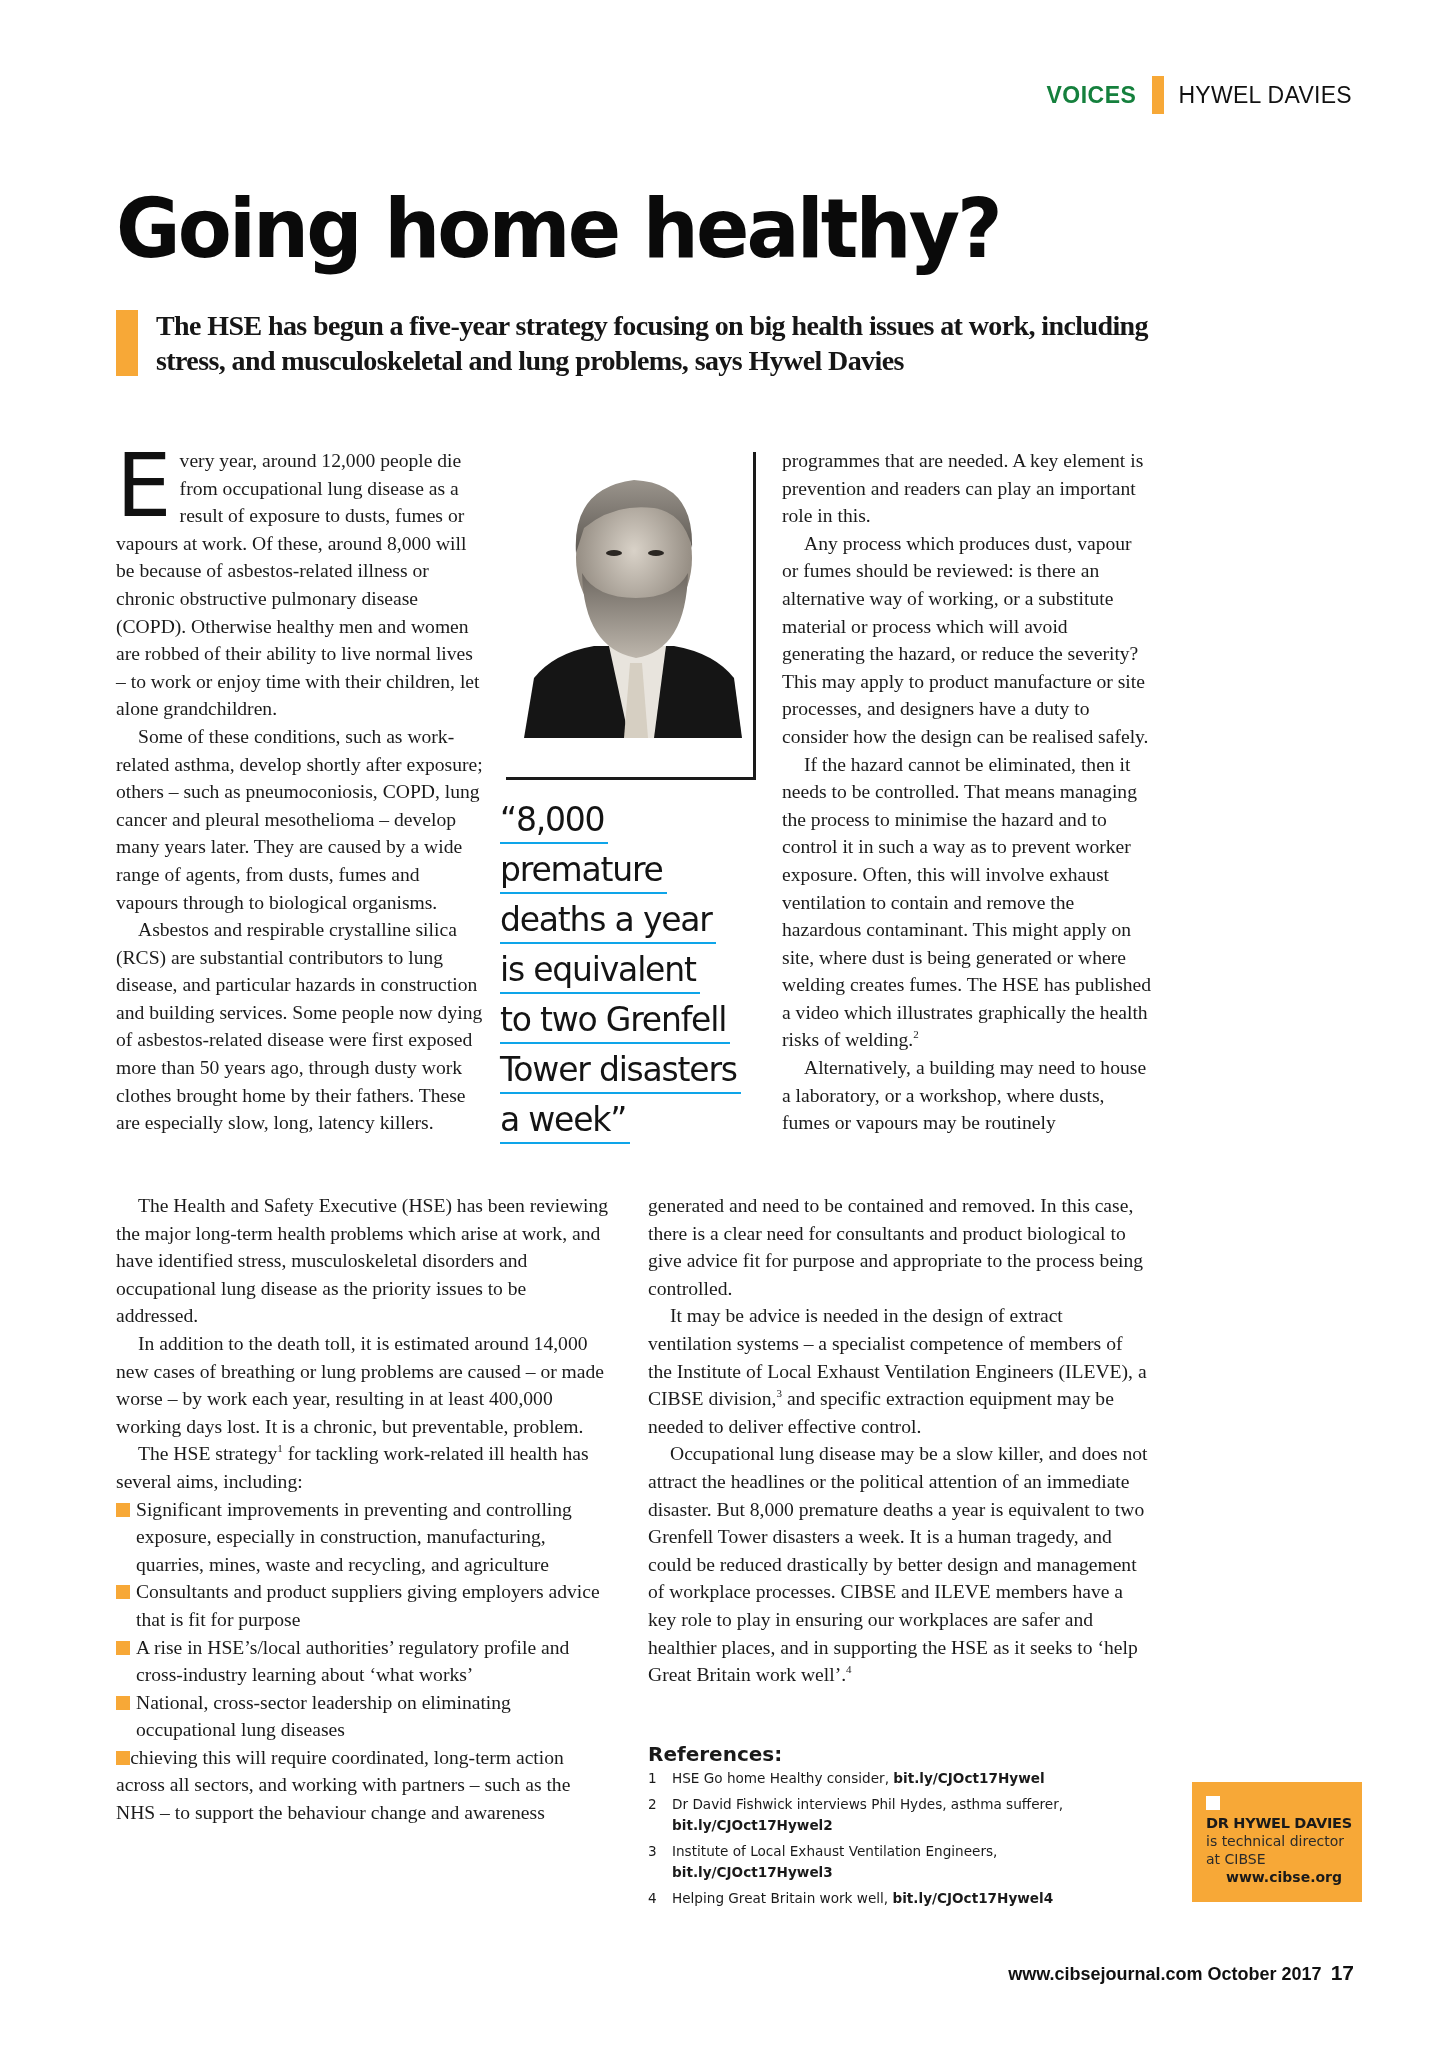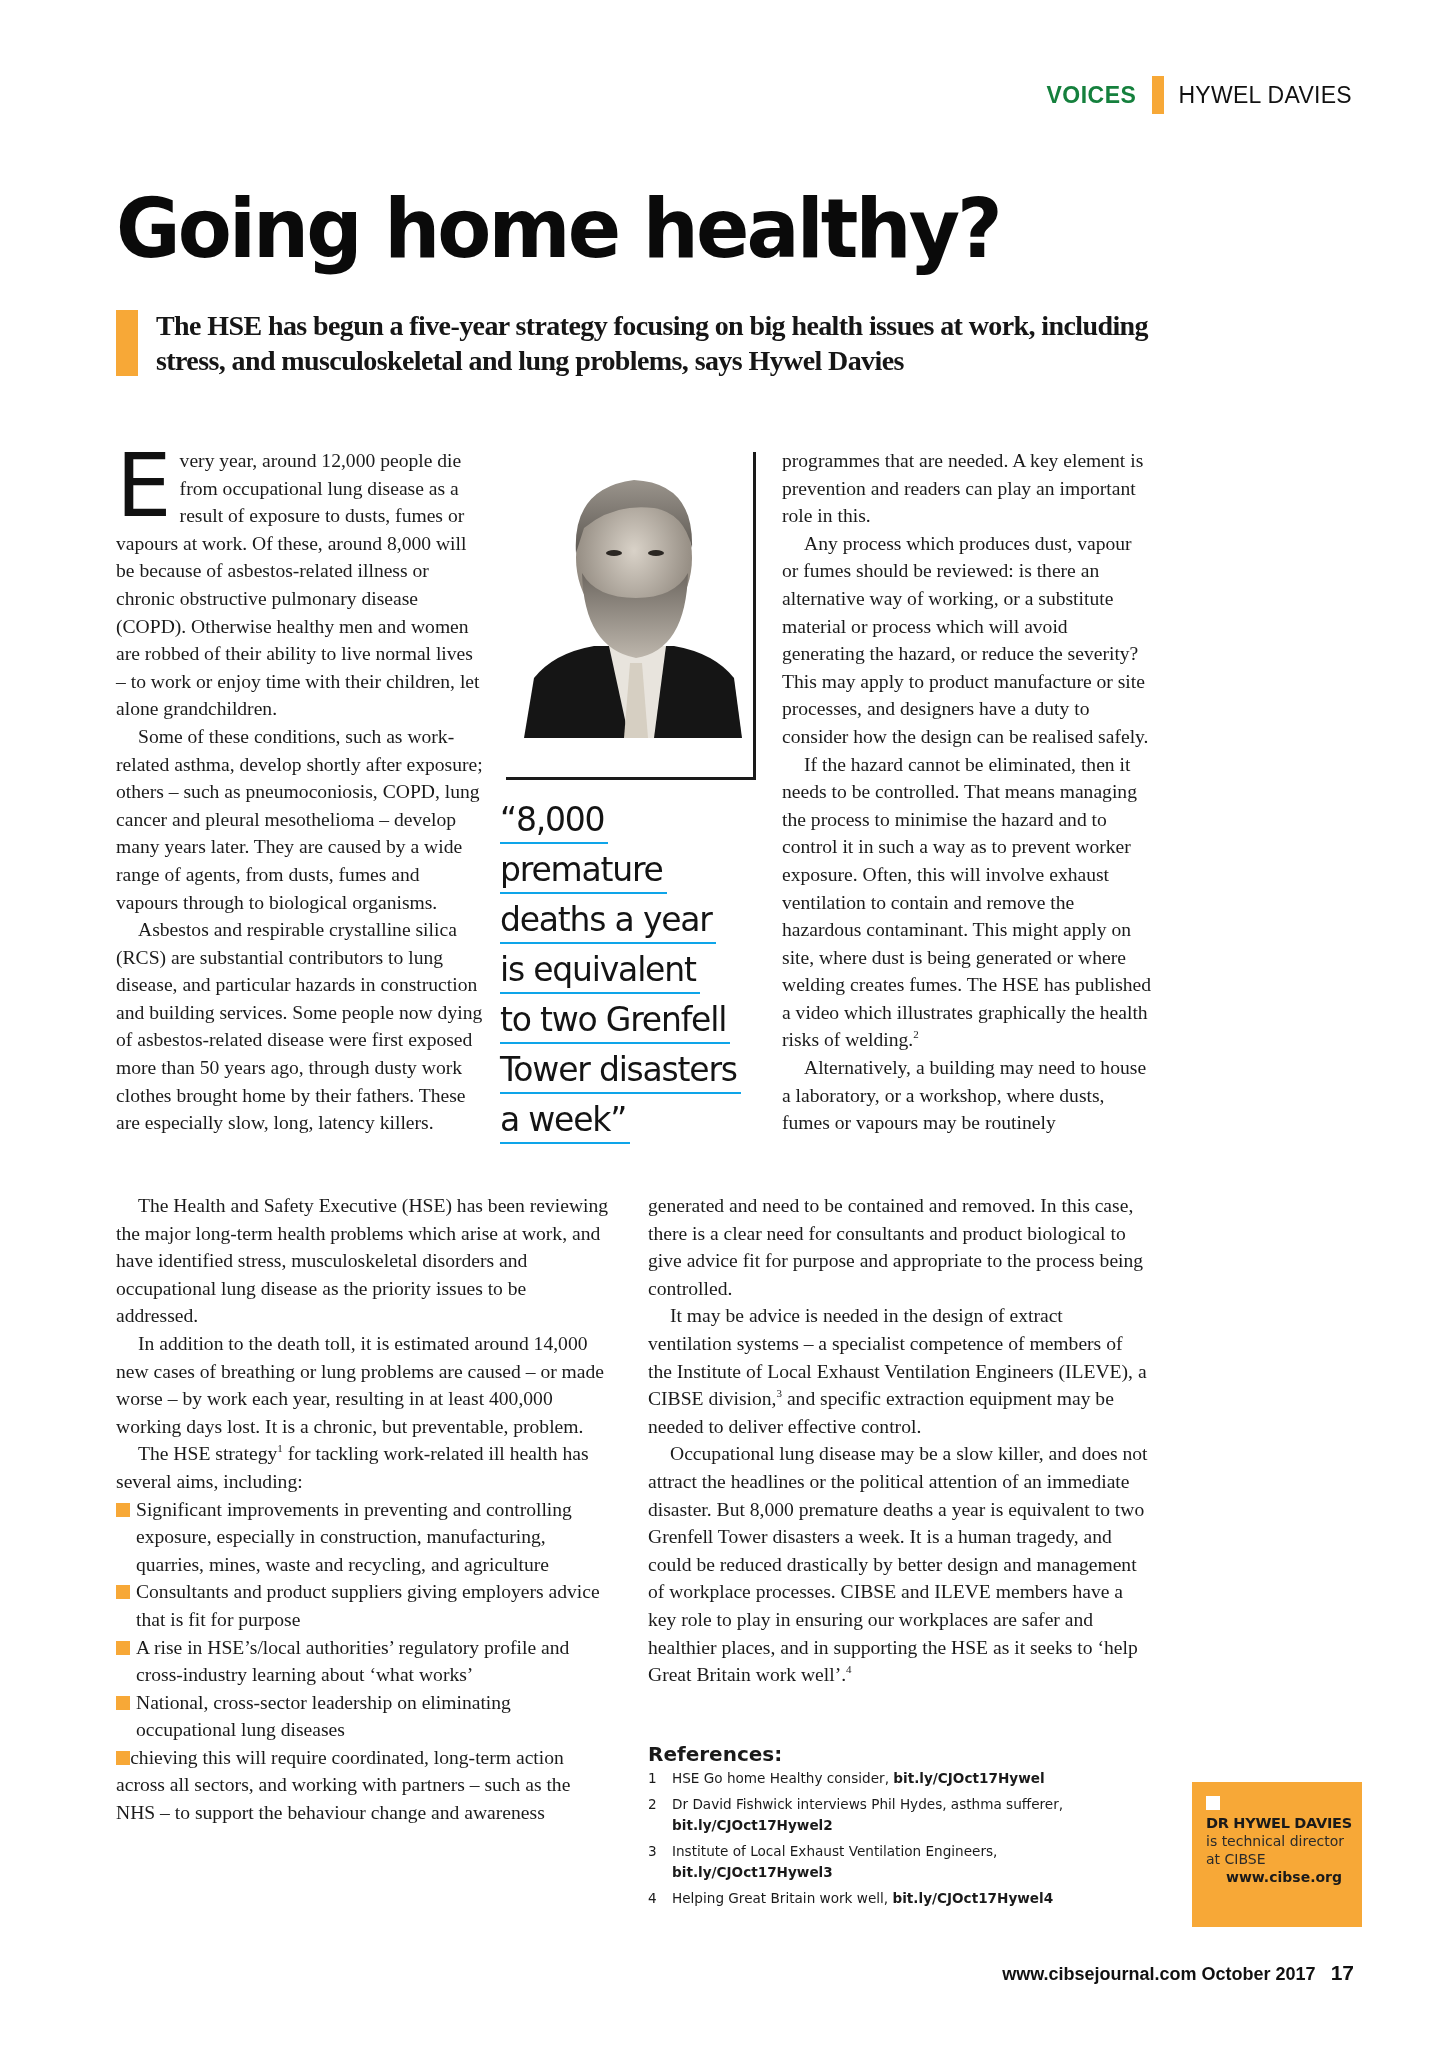--- a/index.html
+++ b/index.html
@@ -48,29 +48,29 @@
 
   
   .refs { position: absolute; left: 648px; top: 1742px; width: 470px; font-family: "DejaVu Sans", sans-serif; color: #1a1a1a; }
   .refs h3 { margin: 0 0 2px 0; font-size: 20px; font-weight: bold; }
   .refs ol { list-style: none; margin: 0; padding: 0; font-size: 13.6px; line-height: 21px; }
   .refs li { display: flex; margin-bottom: 5px; }
   .refs li .num { width: 24px; flex: none; }
   .refs li .link { font-weight: bold; }
 
   
-  .bio { position: absolute; left: 1192px; top: 1782px; width: 170px; height: 145px; background: #f7a837; box-sizing: border-box; padding: 14px 0 0 14px; font-family: "DejaVu Sans", sans-serif; color: #1a1a1a; }
+  .bio { position: absolute; left: 1192px; top: 1782px; width: 170px; height: 120px; background: #f7a837; box-sizing: border-box; padding: 14px 0 0 14px; font-family: "DejaVu Sans", sans-serif; color: #1a1a1a; }
   .bio .sq { width: 14px; height: 14px; background: #ffffff; margin-bottom: 4px; }
   .bio .name { font-weight: bold; font-size: 14.5px; letter-spacing: -0.3px; line-height: 18px; white-space: nowrap; }
   .bio .role { font-size: 14px; line-height: 18px; color: #2a2a2a; }
   .bio .url { font-weight: bold; font-size: 14px; line-height: 18px; text-align: center; }
 
   
   .footer { position: absolute; right: 94px; top: 1961px; font-family: "Liberation Sans", sans-serif; font-size: 18px; font-weight: bold; color: #111; }
-  .footer .page { font-size: 21px; margin-left: 10px; }
+  .footer .page { font-size: 21px; margin-left: 4px; }
 </style>
 </head>
 <body>
 
 <div class="section-header">
   <span class="voices">VOICES</span>
   <span class="bar"></span>
   <span class="author">HYWEL DAVIES</span>
 </div>
 

